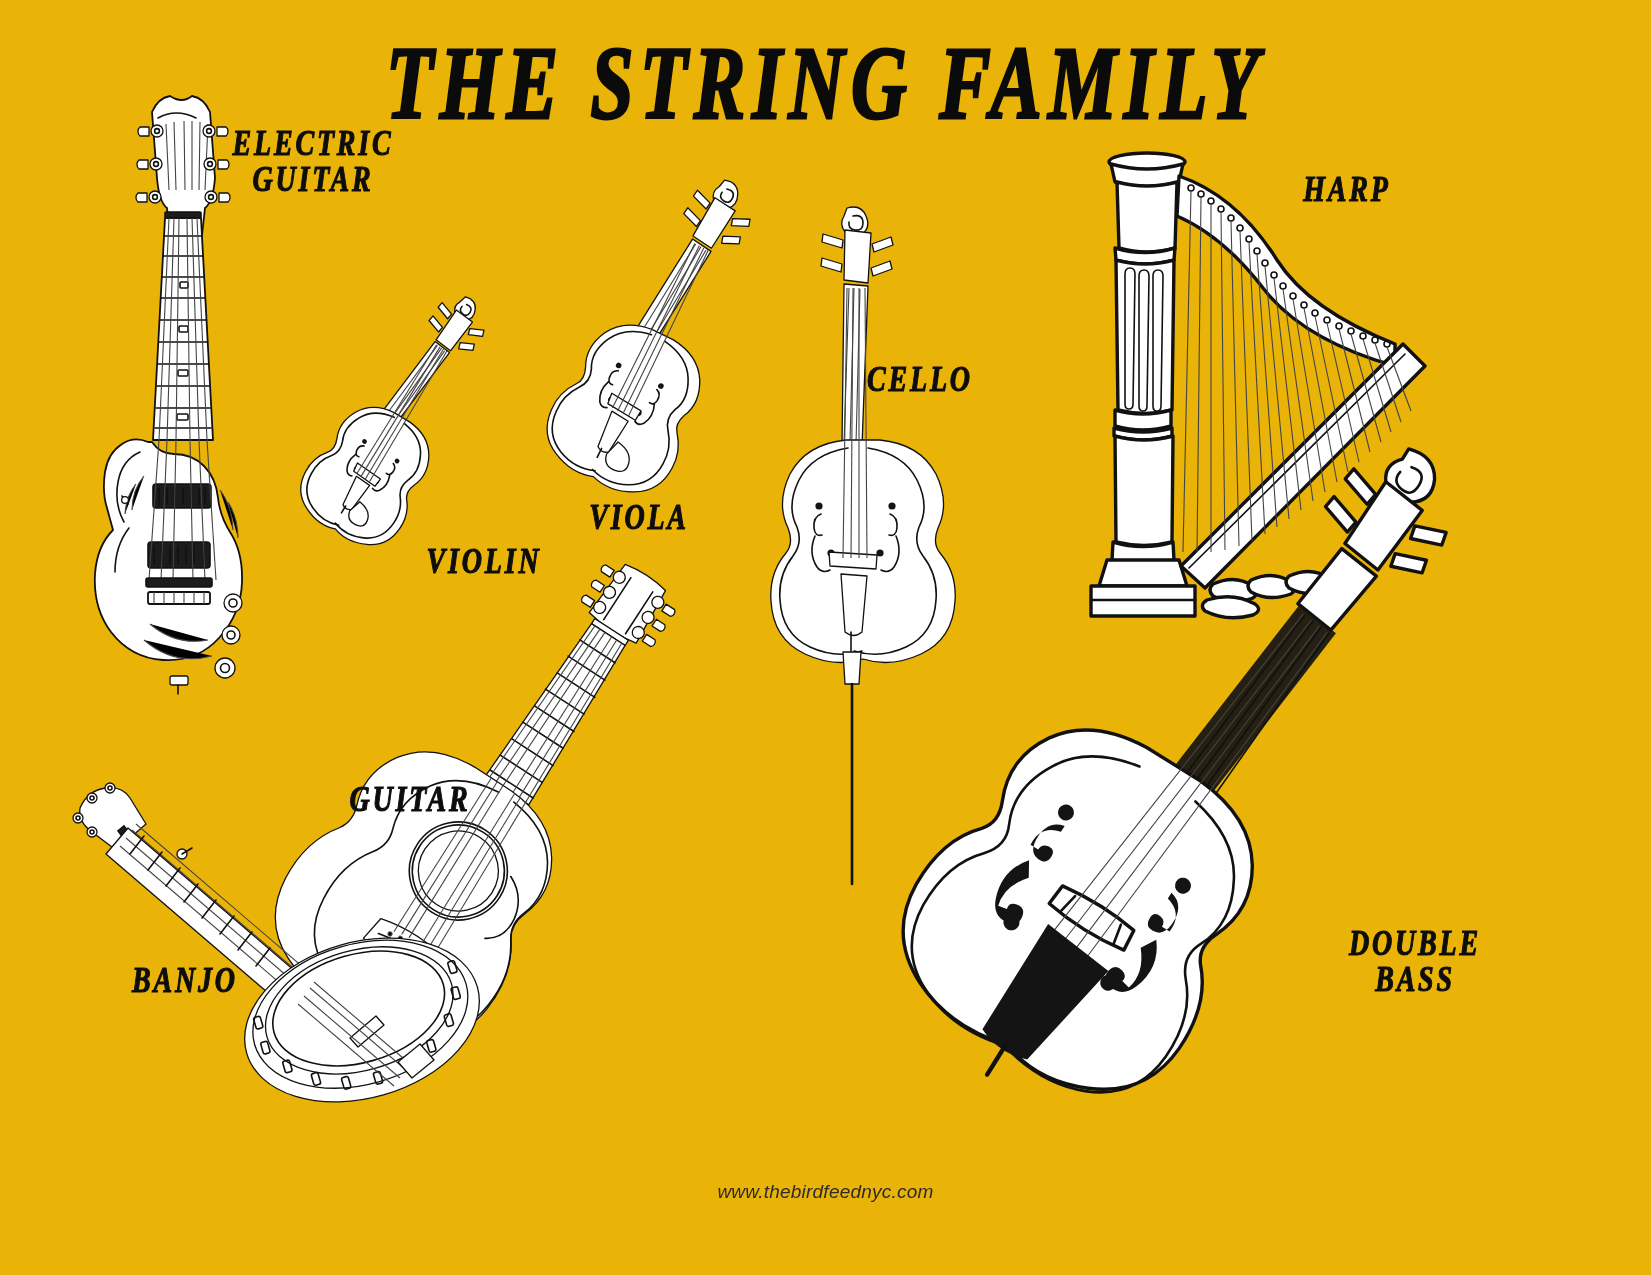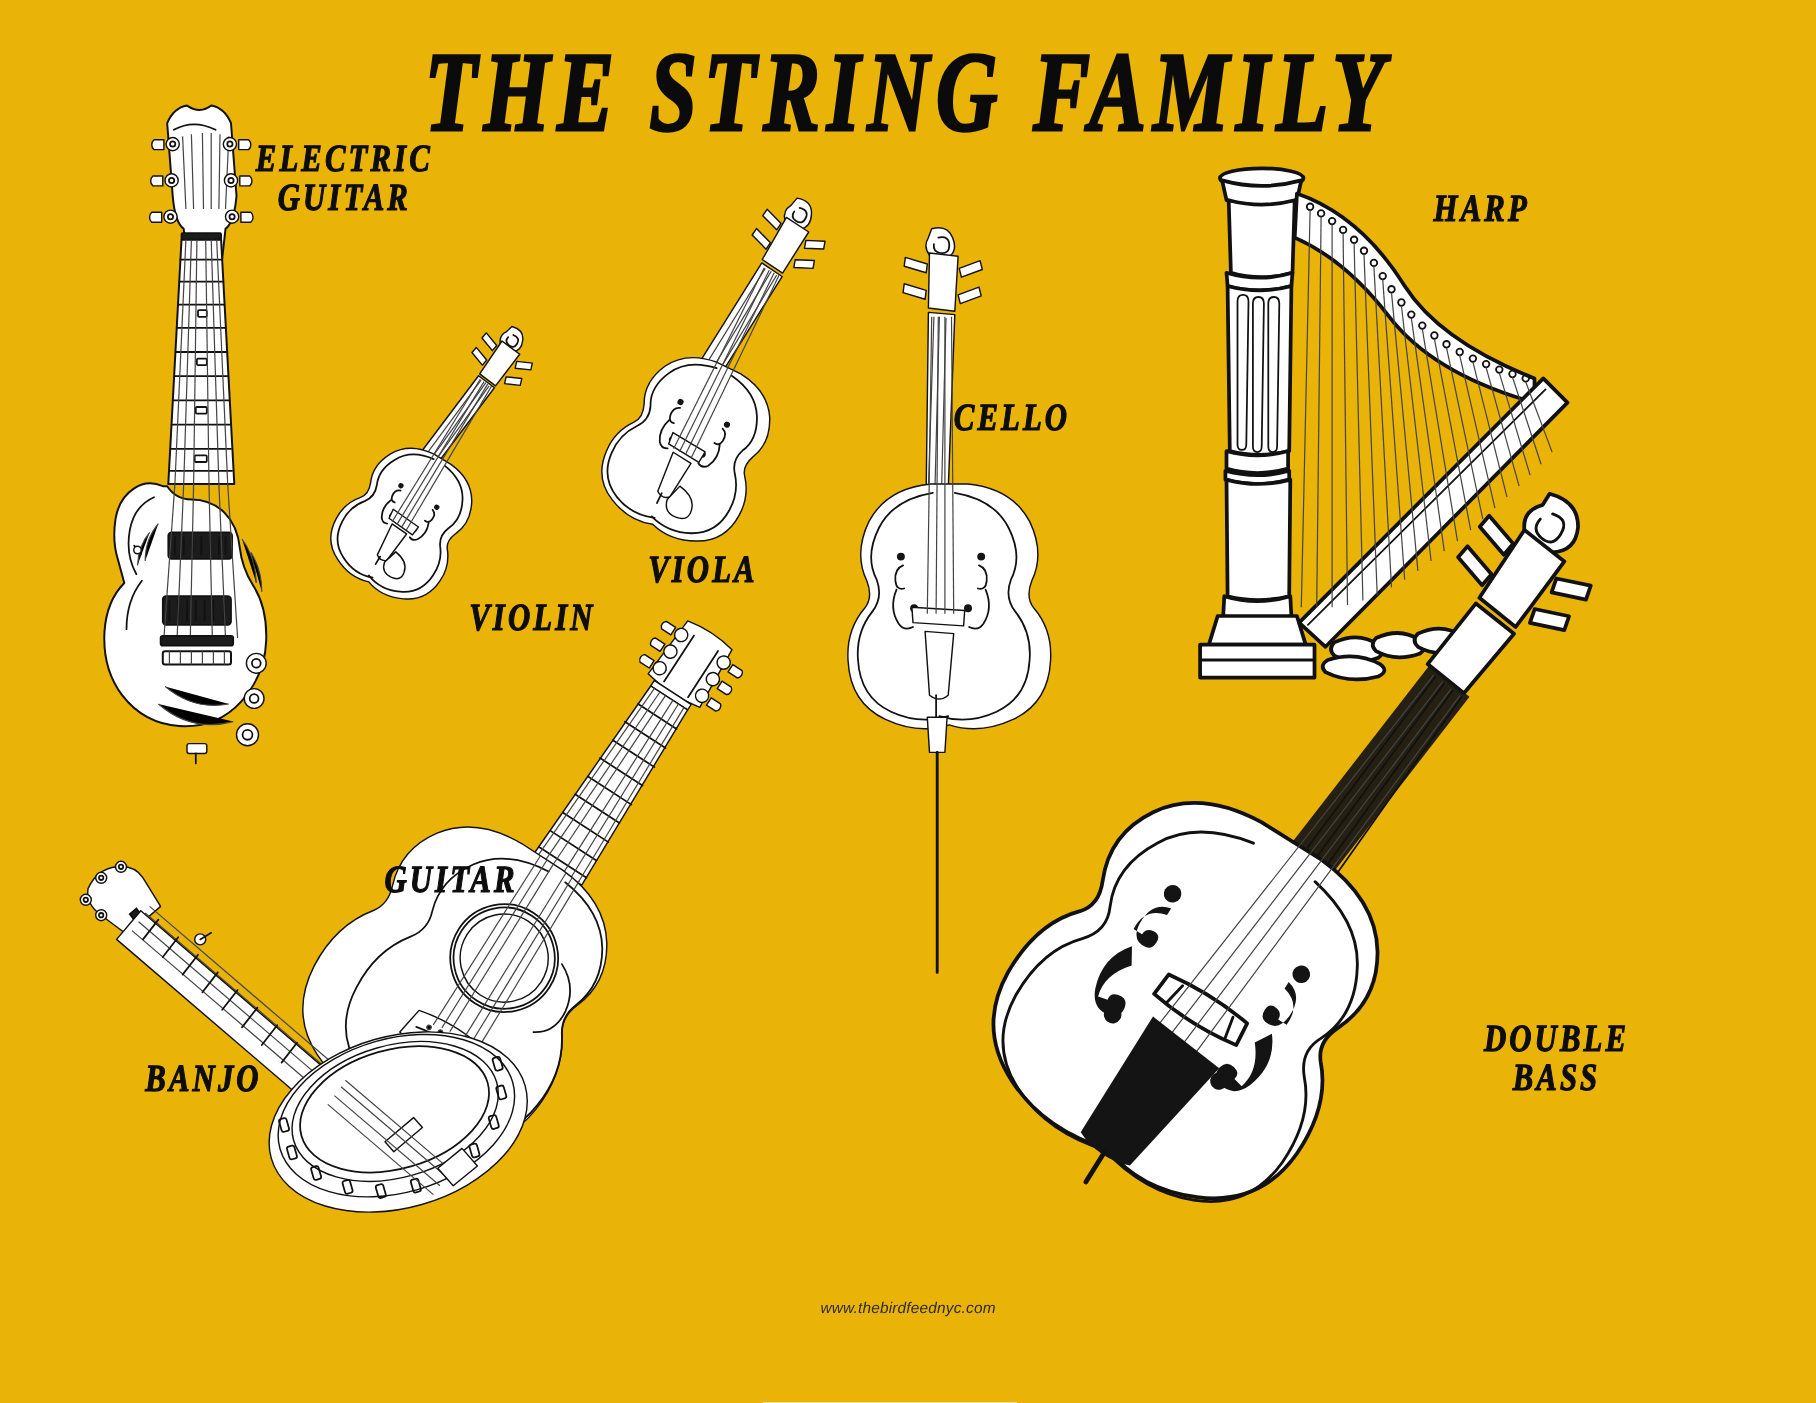--- a/index.html
+++ b/index.html
@@ -34,21 +34,21 @@
     color:#0b0b0b;
     transform:scaleX(.84) scaleY(1.12);
     transform-origin:center top;
     -webkit-text-stroke:2.6px #0b0b0b;
   }
   #footer-url{
     position:absolute;left:0;right:0;top:1181px;
     text-align:center;
     font-family:"Liberation Sans",sans-serif;
     font-weight:400;
-    font-size:14px;
+    font-size:19px;
     letter-spacing:.012em;
     color:#2b2b2b;
   }
 
   .lbl-electric-guitar{left:168px;top:126px;width:290px;font-size:35px;}
   .lbl-violin       {left:369px;top:544px;width:230px;font-size:35px;}
   .lbl-viola        {left:524px;top:500px;width:230px;font-size:35px;}
   .lbl-cello        {left:790px;top:362px;width:260px;font-size:35px;}
   .lbl-harp         {left:1222px;top:172px;width:250px;font-size:35px;}
   .lbl-guitar       {left:260px;top:782px;width:300px;font-size:35px;}

